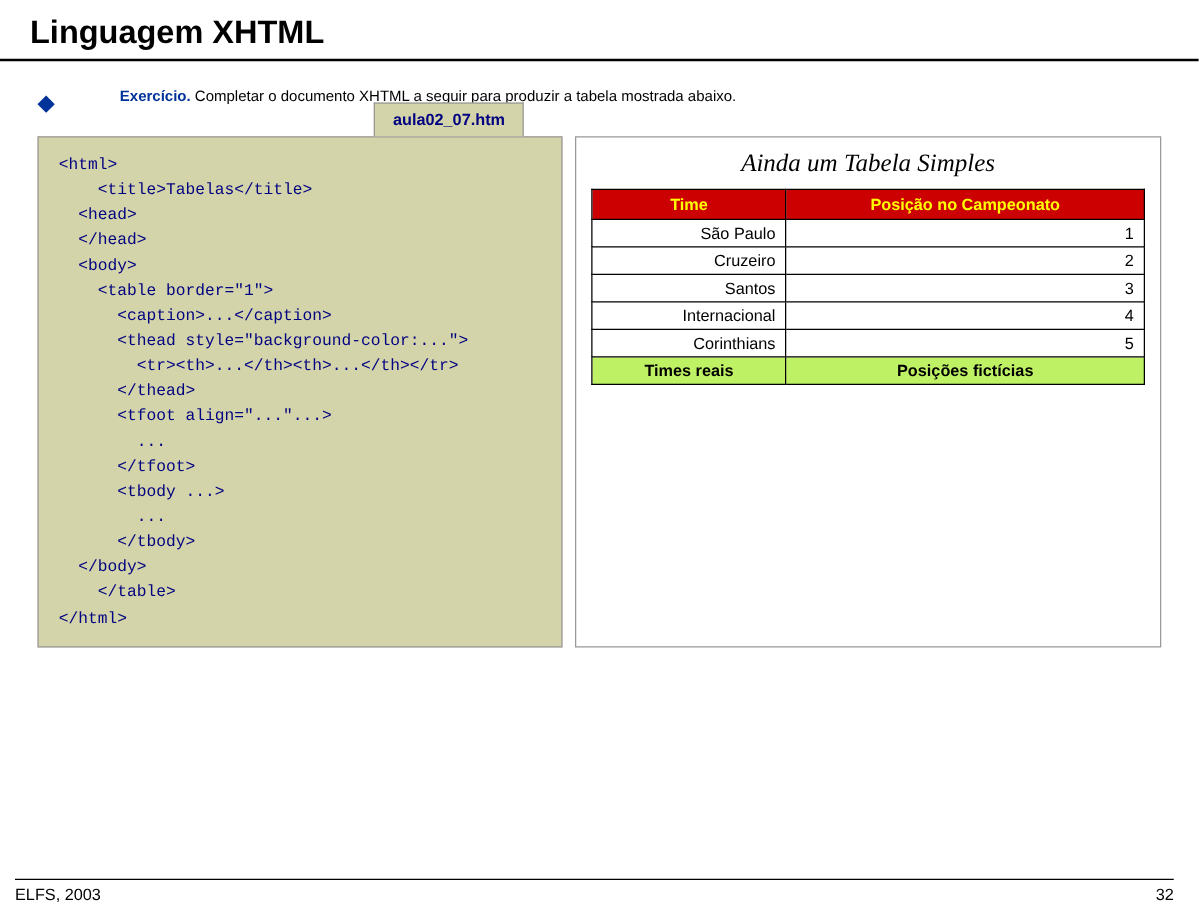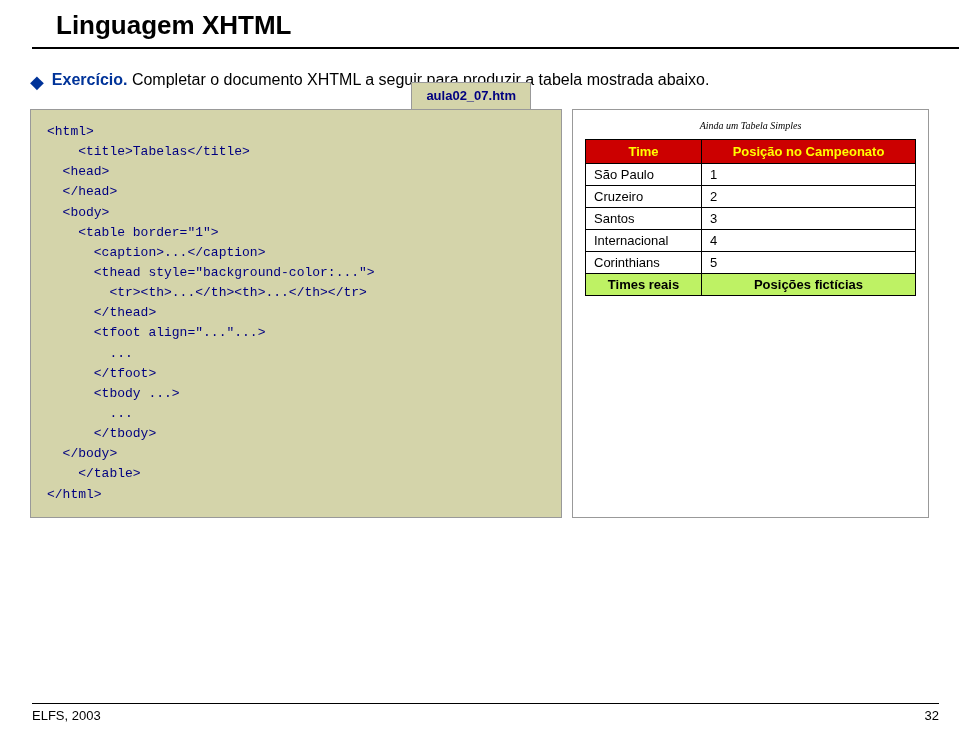--- a/index.html
+++ b/index.html
@@ -10,21 +10,20 @@
       color: #000000;
       width: 959px;
       min-height: 733px;
       position: relative;
     }
 
     
     .page-header {
       padding: 10px 20px 6px 24px;
       border-bottom: 2px solid #000;
-      margin-left: 32px;
     }
 
     .page-header h1 {
       font-size: 26px;
       font-weight: bold;
       color: #000;
     }
 
     
     .main-content {
@@ -39,23 +38,24 @@
     }
 
     .bullet {
       color: #003399;
       font-size: 18px;
       margin-top: 2px;
       flex-shrink: 0;
     }
 
     .exercise-text {
-      font-size: 16px;
+      font-size: 12px;
       color: #000;
       line-height: 1.4;
+      margin-left: 44px;
     }
 
     .exercise-text span.keyword {
       color: #003399;
       font-weight: bold;
     }
 
     
     .code-preview-area {
       display: flex;
@@ -66,21 +66,21 @@
 
     
     .code-box {
       background: #d4d4aa;
       border: 1px solid #999;
       padding: 12px 16px;
       font-family: 'Courier New', Courier, monospace;
       font-size: 13px;
       color: #000080;
       line-height: 1.55;
-      width: 532px;
+      width: 420px;
       flex-shrink: 0;
       position: relative;
     }
 
     .code-box .file-tab {
       position: absolute;
       top: -28px;
       right: 30px;
       background: #d4d4aa;
       border: 1px solid #999;
@@ -102,21 +102,21 @@
       background: #fff;
       padding: 10px 12px;
       margin-left: 10px;
       flex: 1;
       display: flex;
       flex-direction: column;
       align-items: center;
     }
 
     .preview-caption {
-      font-size: 10px;
+      font-size: 20px;
       font-style: italic;
       font-family: 'Times New Roman', serif;
       margin-bottom: 8px;
       color: #000;
     }
 
     
     .data-table {
       border-collapse: collapse;
       width: 100%;
@@ -129,37 +129,37 @@
       color: #ffff00;
       font-weight: bold;
       border: 1px solid #000;
       padding: 4px 8px;
       text-align: center;
     }
 
     .data-table td {
       border: 1px solid #000;
       padding: 3px 8px;
-      text-align: left;
+      text-align: right;
       background: #fff;
     }
 
     .data-table .tfoot-row td {
       background: #bef264;
       font-weight: bold;
       color: #000;
       border: 1px solid #000;
       text-align: center;
     }
 
     
     .page-footer {
       position: absolute;
       bottom: 10px;
-      left: 32px;
+      left: 12px;
       right: 20px;
       display: flex;
       justify-content: space-between;
       font-size: 13px;
       color: #000;
       border-top: 1px solid #000;
       padding-top: 4px;
     }
   </style>
 </head>

